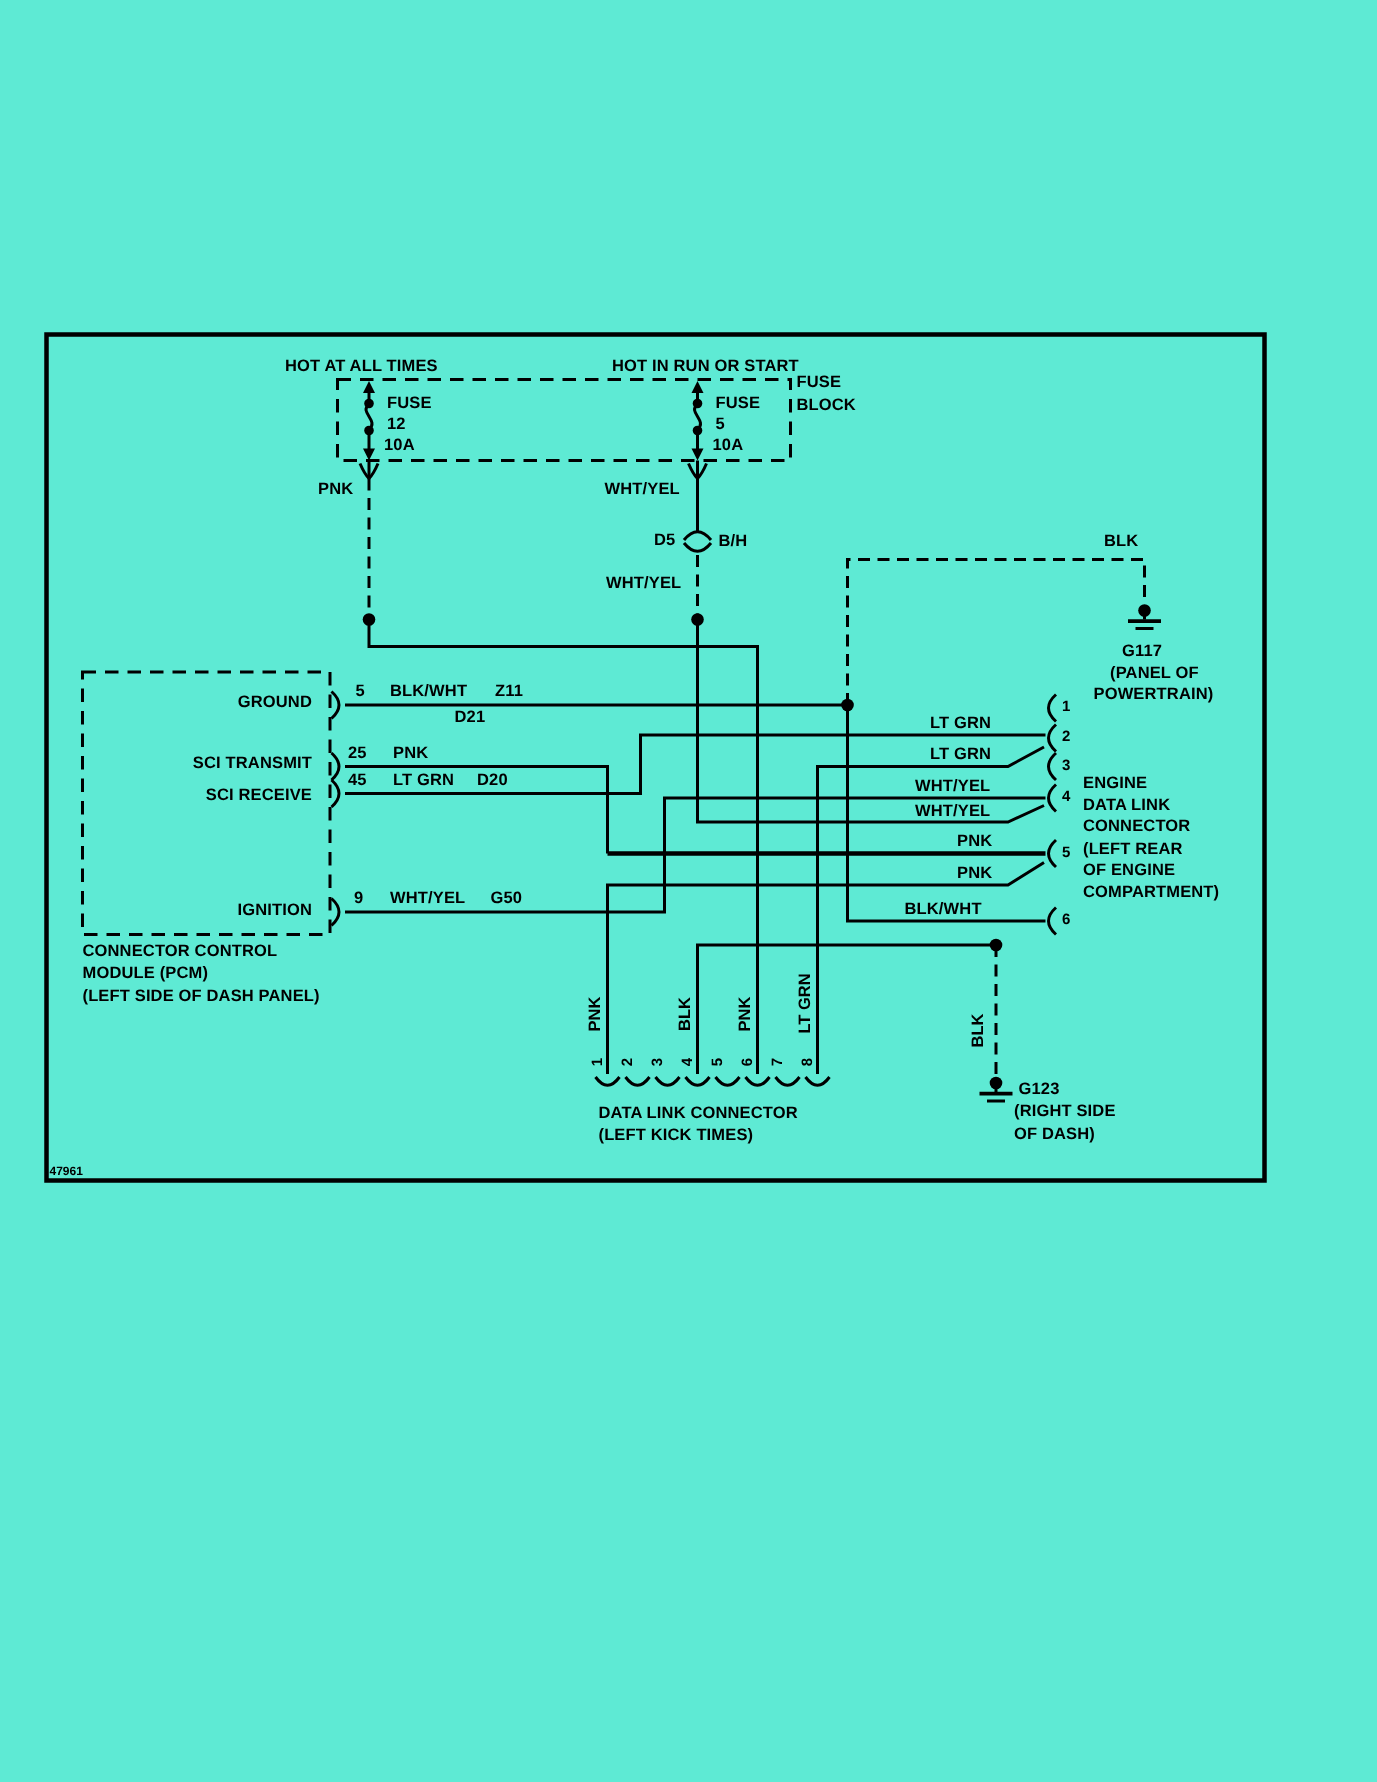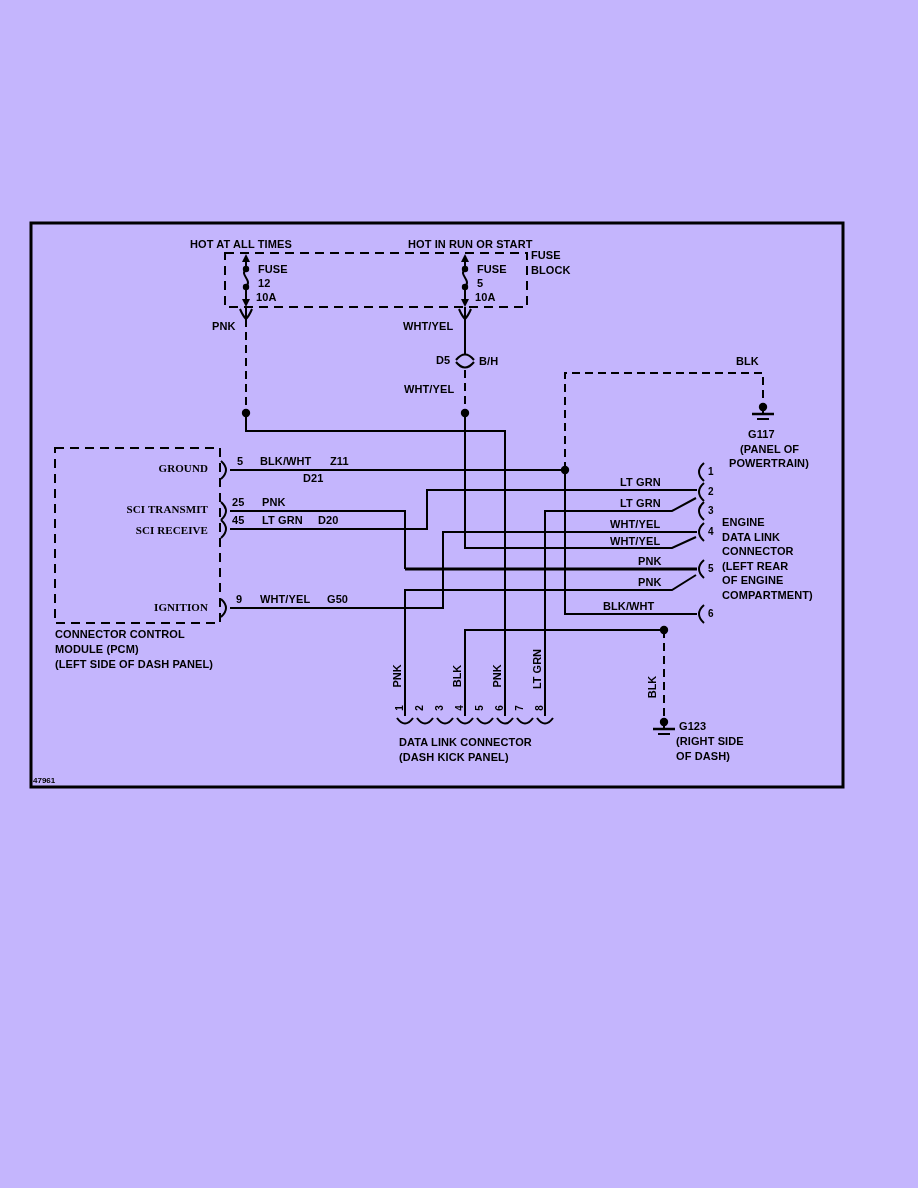--- a/index.html
+++ b/index.html
@@ -1,23 +1,23 @@
 <!DOCTYPE html>
 <html><head>
 <meta charset="utf-8">
 <style>
   html,body{margin:0;padding:0;background:#fff;}
-  .page{position:relative;width:918px;height:1188px;background:#c4b5fd;overflow:hidden;
+  .page{position:relative;width:918px;height:1188px;background:#5eead4;overflow:hidden;
         font-family:"Liberation Sans",sans-serif;color:#000;}
   svg{position:absolute;left:0;top:0;}
   .lbl{position:absolute;font-size:11px;font-weight:700;line-height:13px;white-space:nowrap;
        letter-spacing:0.1px;color:#000;}
   .lbl-sm{position:absolute;font-size:10px;font-weight:700;line-height:11px;white-space:nowrap;color:#000;}
   .lbl-tiny{position:absolute;font-size:8px;font-weight:700;line-height:9px;white-space:nowrap;color:#000;}
-  .ralign{text-align:right;width:148px;font-family:Liberation Serif, serif;}
+  .ralign{text-align:right;width:148px;}
   .vlabel{position:absolute;font-size:11px;font-weight:700;white-space:nowrap;color:#000;
           transform:translate(-50%,-50%) rotate(-90deg);}
   .vlabel-sm{position:absolute;font-size:10px;font-weight:700;white-space:nowrap;color:#000;
           transform:translate(-50%,-50%) rotate(-90deg);}
 </style>
 </head>
 <body>
 
 <div class="page">
 
@@ -204,21 +204,21 @@
   <div class="vlabel-sm" style="left:399px;top:708px">1</div>
   <div class="vlabel-sm" style="left:419px;top:708px">2</div>
   <div class="vlabel-sm" style="left:439px;top:708px">3</div>
   <div class="vlabel-sm" style="left:459px;top:708px">4</div>
   <div class="vlabel-sm" style="left:479px;top:708px">5</div>
   <div class="vlabel-sm" style="left:499px;top:708px">6</div>
   <div class="vlabel-sm" style="left:519px;top:708px">7</div>
   <div class="vlabel-sm" style="left:539px;top:708px">8</div>
 
   <div class="lbl" style="left:399px;top:736px">DATA LINK CONNECTOR</div>
-  <div class="lbl" style="left:399px;top:751px">(DASH KICK PANEL)</div>
+  <div class="lbl" style="left:399px;top:751px">(LEFT KICK TIMES)</div>
 
   <div class="vlabel" style="left:652px;top:687px">BLK</div>
   <div class="lbl" style="left:679px;top:720px">G123</div>
   <div class="lbl" style="left:676px;top:735px">(RIGHT SIDE</div>
   <div class="lbl" style="left:676px;top:750px">OF DASH)</div>
 
   <div class="lbl-tiny" style="left:33px;top:776px">47961</div>
 
 </div>
 

